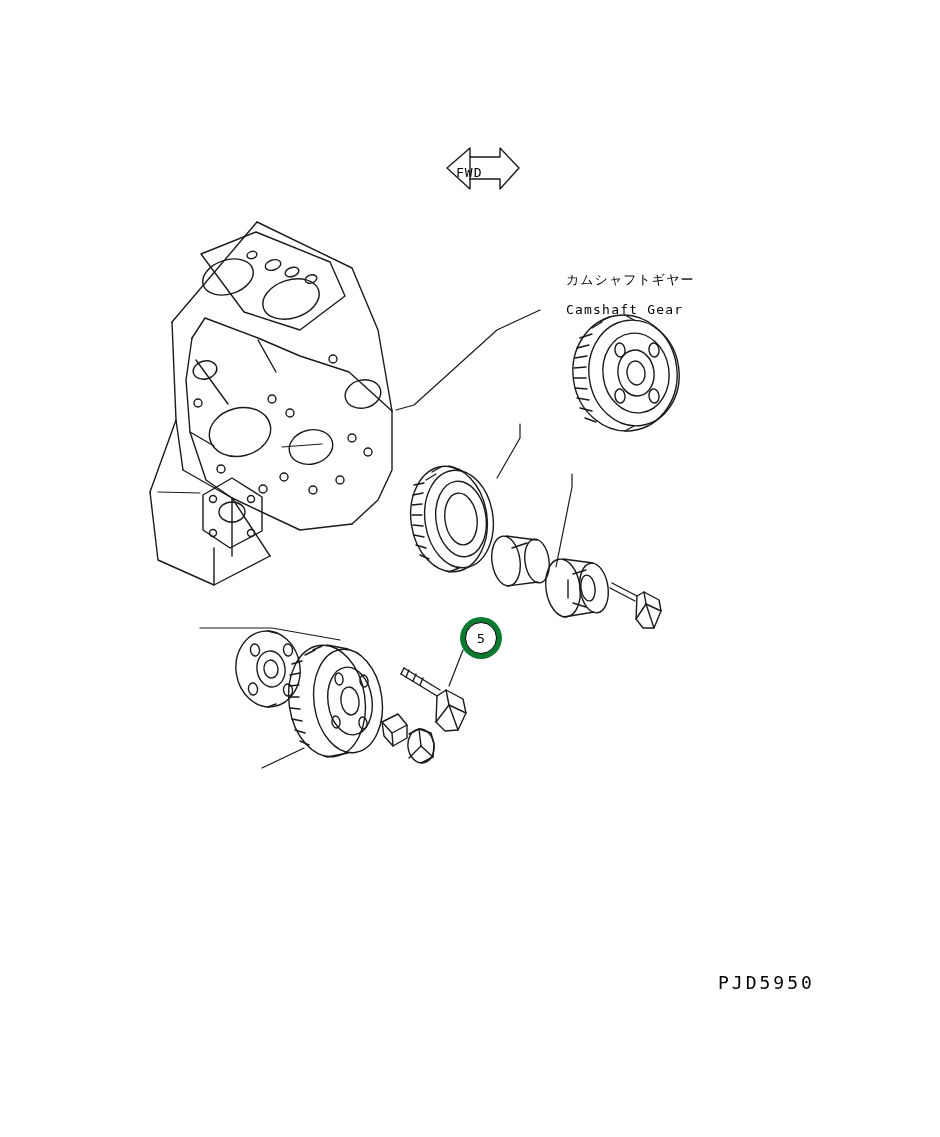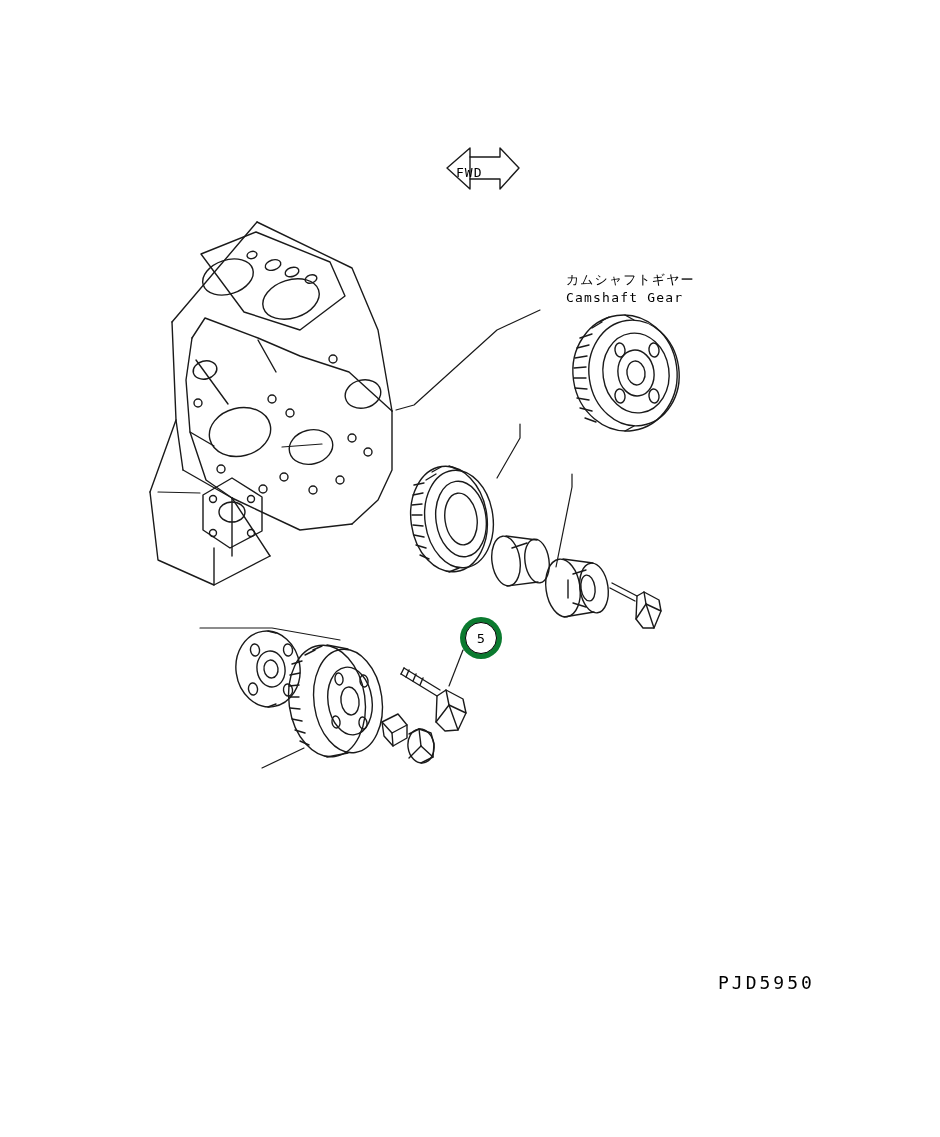--- a/index.html
+++ b/index.html
@@ -287,21 +287,21 @@
         <path d="M158 492 L200 493"></path>
         <path d="M262 768 L304 748"></path>
         <path d="M463 650 L449 686"></path>
       </g>
     </g>
   </svg>
 
   <div class="fwd-text" style="left:456px; top:165px;">FWD</div>
 
   <div class="lbl lbl-jp" style="left:566px; top:271px;">カムシャフトギヤー</div>
-  <div class="lbl lbl-en" style="left:566px; top:290px;">Camshaft Gear</div>
+  <div class="lbl lbl-en" style="left:566px; top:302px;">Camshaft Gear</div>
 
   <div class="callout" style="left:460px; top:617px;">
     <div class="inner">5</div>
   </div>
 
   <div class="lbl lbl-code" style="left:718px; top:972px;">PJD5950</div>
 
 </div>
 
 </body></html>

